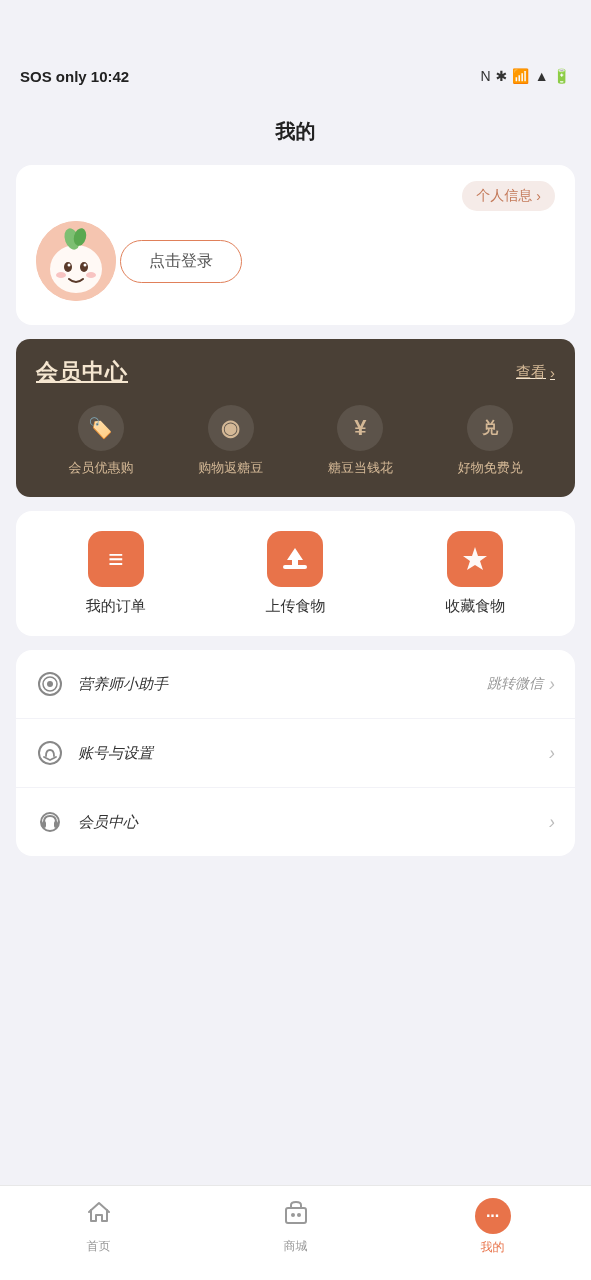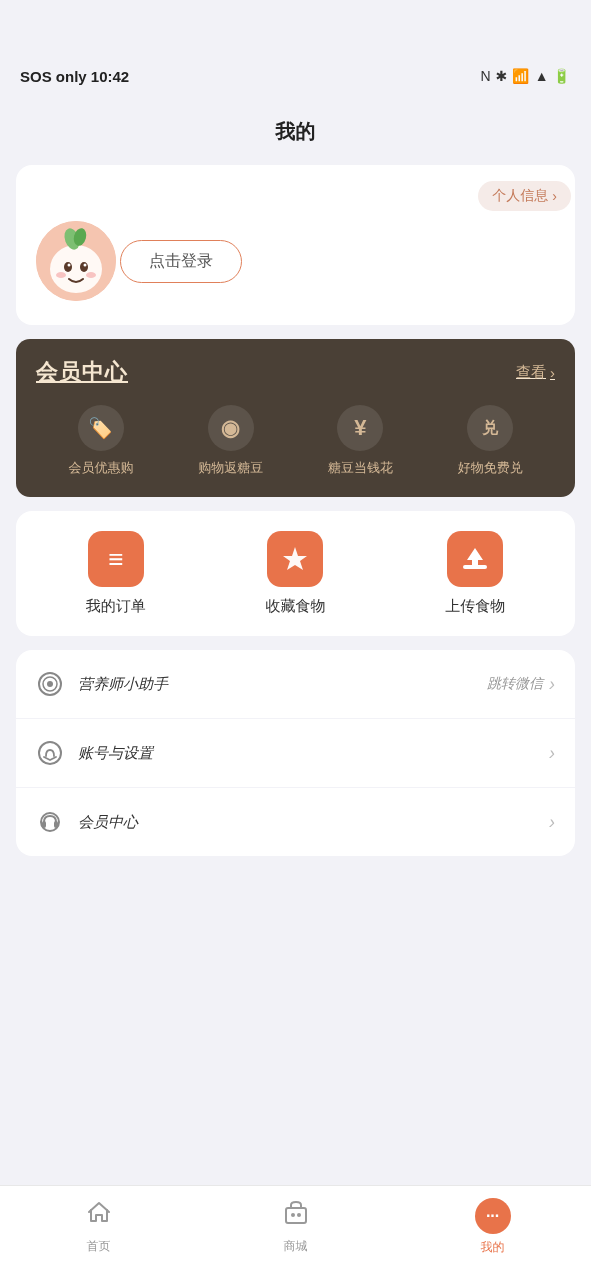--- a/index.html
+++ b/index.html
@@ -52,21 +52,21 @@
     .profile-section {
       background: #fff;
       margin: 0 16px;
       border-radius: 16px;
       padding: 16px 20px 24px 20px;
       position: relative;
     }
     .personal-info-btn {
       position: absolute;
       top: 16px;
-      right: 4px;
+      right: 20px;
       background: #f5ebe8;
       border: none;
       border-radius: 20px;
       padding: 6px 14px;
       font-size: 14px;
       color: #c47a5a;
       cursor: pointer;
       display: flex;
       align-items: center;
       gap: 4px;
@@ -381,36 +381,36 @@
   </div>
 
   <div class="quick-actions">
     <div class="action-item">
       <div class="action-icon-wrap action-icon-order">
         <span style="color:#fff; font-size:26px; font-weight:bold;">≡</span>
       </div>
       <span class="action-label">我的订单</span>
     </div>
     <div class="action-item">
-      <div class="action-icon-wrap action-icon-fav">
-        <svg width="32" height="32" viewBox="0 0 32 32" xmlns="http://www.w3.org/2000/svg">
-
-          <polygon points="16,4 19,13 28,13 21,18 24,27 16,22 8,27 11,18 4,13 13,13" fill="#fff" opacity="0.95"></polygon>
-        </svg>
-      </div>
-      <span class="action-label">收藏食物</span>
-    </div>
-    <div class="action-item">
       <div class="action-icon-wrap action-icon-upload">
         <svg width="32" height="32" viewBox="0 0 32 32" xmlns="http://www.w3.org/2000/svg">
           <rect x="4" y="22" width="24" height="4" rx="2" fill="#fff"></rect>
           <polygon points="16,5 8,17 13,17 13,22 19,22 19,17 24,17" fill="#fff"></polygon>
         </svg>
       </div>
       <span class="action-label">上传食物</span>
+    </div>
+    <div class="action-item">
+      <div class="action-icon-wrap action-icon-fav">
+        <svg width="32" height="32" viewBox="0 0 32 32" xmlns="http://www.w3.org/2000/svg">
+
+          <polygon points="16,4 19,13 28,13 21,18 24,27 16,22 8,27 11,18 4,13 13,13" fill="#fff" opacity="0.95"></polygon>
+        </svg>
+      </div>
+      <span class="action-label">收藏食物</span>
     </div>
   </div>
 
   <div class="menu-list">
     <div class="menu-item">
       <div class="menu-icon">
         <svg width="26" height="26" viewBox="0 0 26 26" xmlns="http://www.w3.org/2000/svg">
           <circle cx="13" cy="13" r="11" stroke="#888" stroke-width="2" fill="none"></circle>
           <circle cx="13" cy="13" r="7" stroke="#888" stroke-width="1.5" fill="none"></circle>
           <circle cx="13" cy="13" r="3" fill="#888"></circle>

